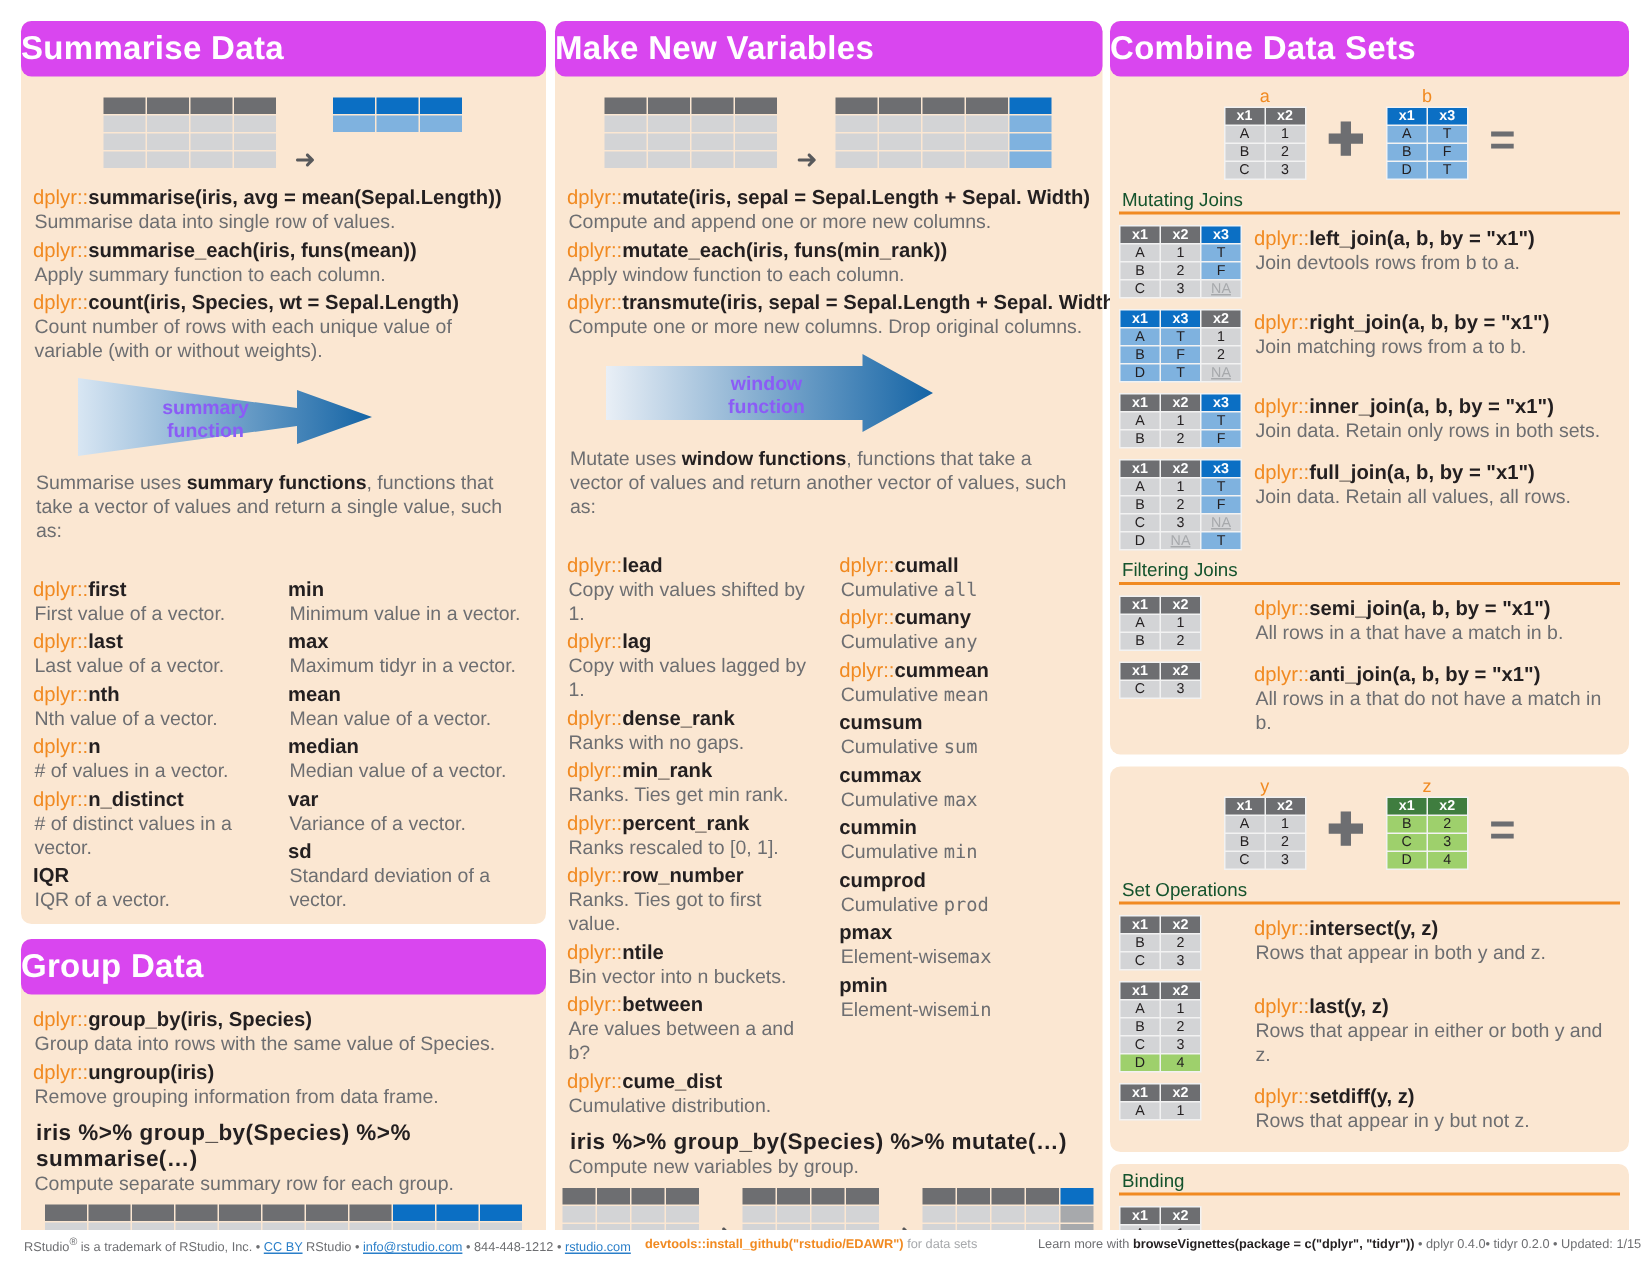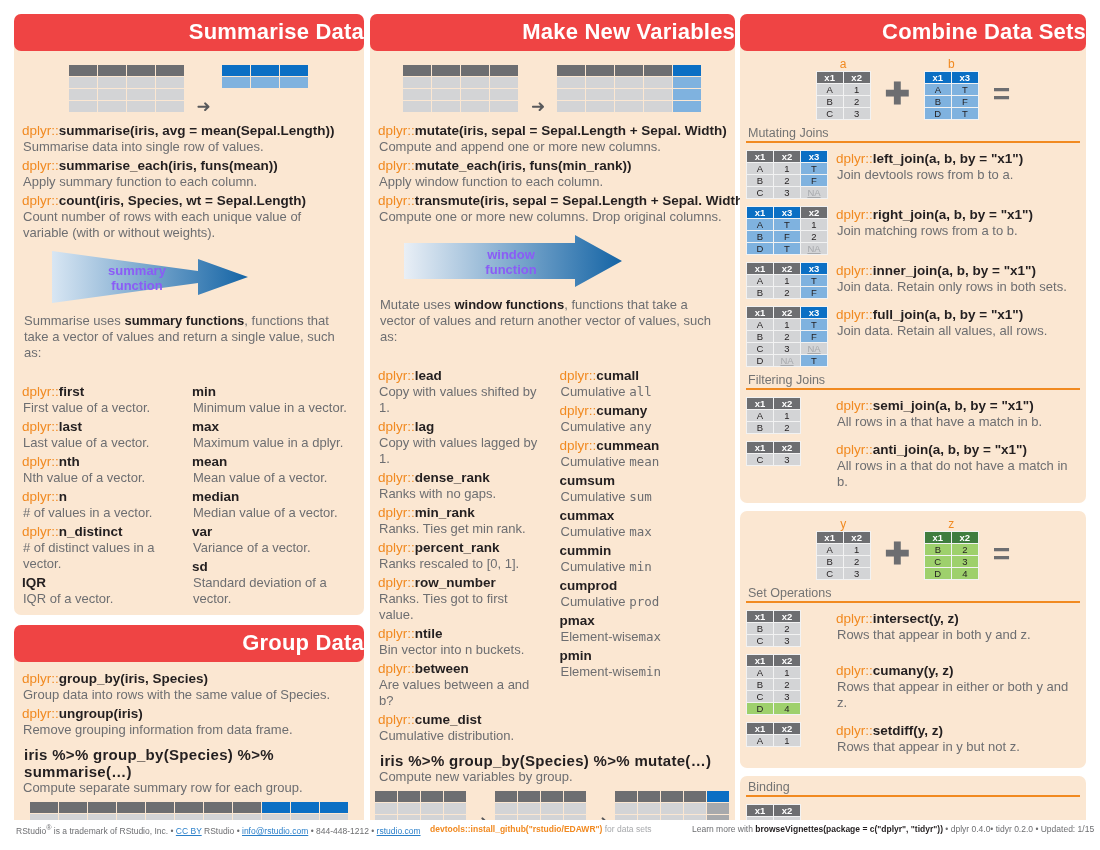--- a/index.html
+++ b/index.html
@@ -20,26 +20,26 @@
 
   
   .panel{
     background:#fbe7d2;
     border-radius:7px;
     position:relative;
     margin-bottom:10px;
     padding-bottom:6px;
   }
   .panel-head{
-    background:#ef4444;
+    background:#d946ef;
     border-radius:7px;
     color:#fff;
     font-weight:bold;
     font-size:22px;
-    text-align:right;
+    text-align:left;
     padding:6px 0 8px 0;
     letter-spacing:.2px;
     line-height:1.05;
   }
   .panel-body{padding:6px 8px 2px 8px;}
 
   
   .fn{font-size:13.5px;line-height:17px;margin-top:2px;white-space:nowrap;}
   .ns{color:#f18a21;}
   .nm{color:#231f20;font-weight:bold;}
@@ -76,21 +76,21 @@
   .dt td.b{background:#7fb2df;}
   .dt td.g{background:#9ed06c;}
   .dt td.na{color:#a7a9ac;text-decoration:underline;}
 
   .plus{font-size:30px;font-weight:bold;color:#6d6e71;line-height:1;}
   .eq{font-size:30px;font-weight:bold;color:#6d6e71;line-height:1;}
 
   .caplbl{font-size:12px;color:#f18a21;text-align:center;}
 
   
-  .subsec{color:#737373;font-size:12.5px;margin:6px 0 0 2px;}
+  .subsec{color:#14532d;font-size:12.5px;margin:6px 0 0 2px;}
   .rule{height:2px;background:#f18a21;margin:1px 0 5px 0;}
 
   .joinrow{display:flex;align-items:flex-start;margin-bottom:5px;}
   .joinrow .jt{width:86px;flex:none;padding-top:2px;}
   .joinrow .jx{flex:1;padding-left:4px;}
 
   
   .footer{position:absolute;left:0;top:820px;width:1100px;height:30px;
           background:#ffffff;font-size:8.5px;color:#6d6e71;}
   .footer .f1{position:absolute;left:16px;top:4px;}
@@ -208,21 +208,21 @@
             <div class="desc"># of values in a vector.</div>
             <div class="fn"><span class="ns">dplyr::</span><span class="nm">n_distinct</span></div>
             <div class="desc" style="white-space:normal;max-width:145px"># of distinct values in a vector.</div>
             <div class="fn"><span class="nm">IQR</span></div>
             <div class="desc">IQR of a vector.</div>
           </div>
           <div>
             <div class="fn"><span class="nm">min</span></div>
             <div class="desc">Minimum value in a vector.</div>
             <div class="fn"><span class="nm">max</span></div>
-            <div class="desc">Maximum value in a dplyr.</div>
+            <div class="desc">Maximum tidyr in a vector.</div>
             <div class="fn"><span class="nm">mean</span></div>
             <div class="desc">Mean value of a vector.</div>
             <div class="fn"><span class="nm">median</span></div>
             <div class="desc">Median value of a vector.</div>
             <div class="fn"><span class="nm">var</span></div>
             <div class="desc">Variance of a vector.</div>
             <div class="fn"><span class="nm">sd</span></div>
             <div class="desc" style="white-space:normal;max-width:150px">Standard deviation of a vector.</div>
           </div>
         </div>
@@ -918,21 +918,21 @@
                     <td class="">3</td>
                   </tr>
                   <tr>
                     <td class="g">D</td>
                     <td class="g">4</td>
                   </tr>
                 </tbody>
               </table>
             </div>
           <div class="jx" style="padding-top:8px">
-              <div class="fn"><span class="ns">dplyr::</span><span class="nm">cumany(y, z)</span></div>
+              <div class="fn"><span class="ns">dplyr::</span><span class="nm">last(y, z)</span></div>
           <div class="desc">Rows that appear in either or both y and z.</div>
             </div>
           </div>
 
         <div class="joinrow">
             <div class="jt">
               <table class="dt">
                 <tbody>
                   <tr>
                     <td class="h">x1</td>

